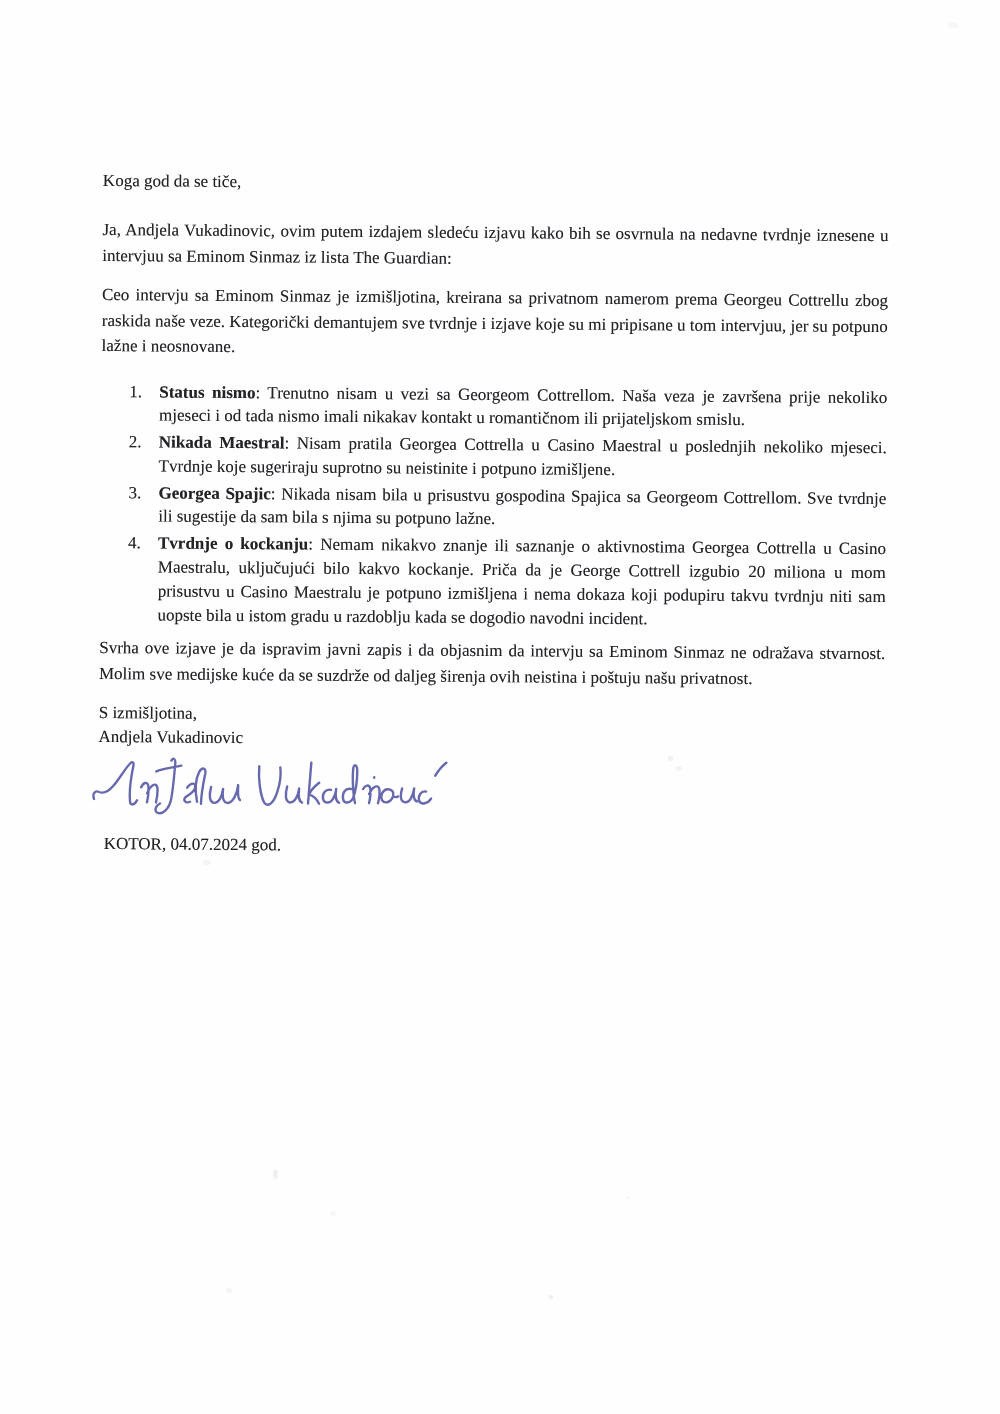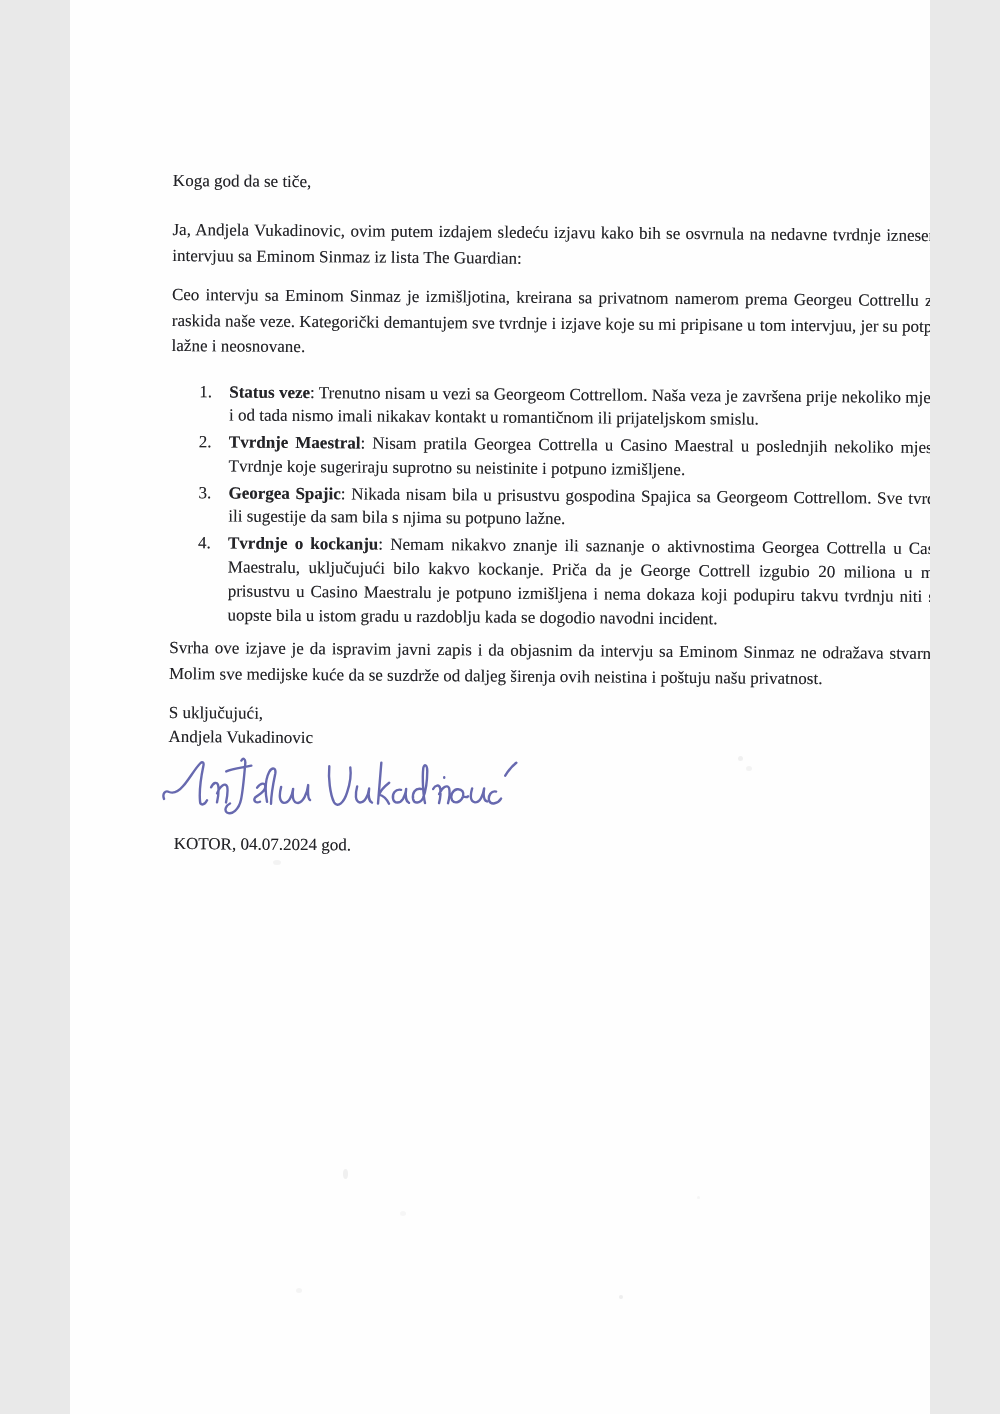--- a/index.html
+++ b/index.html
@@ -2,21 +2,21 @@
 <html><head>
 <meta charset="utf-8">
 <style>
   html, body {
     margin: 0;
     padding: 0;
     background: #e9e9e9;
   }
   .page {
     position: relative;
-    width: 860px;
+    width: 1000px;
     height: 1414px;
     margin: 0 auto;
     background: #fefefe;
     overflow: hidden;
     font-family: "Liberation Serif", "DejaVu Serif", serif;
     font-size: 17px;
     color: #232327;
     text-shadow: 0 0 0.5px rgba(35,35,40,0.45);
   }
   .letter {
@@ -83,41 +83,41 @@
 
     <p class="salutation">Koga god da se tiče,</p>
 
     <p class="para para-intro">Ja, Andjela Vukadinovic, ovim putem izdajem sledeću izjavu kako bih se osvrnula na nedavne tvrdnje iznesene u intervjuu sa Eminom Sinmaz iz lista The Guardian:</p>
 
     <p class="para para-denial">Ceo intervju sa Eminom Sinmaz je izmišljotina, kreirana sa privatnom namerom prema Georgeu Cottrellu zbog raskida naše veze. Kategorički demantujem sve tvrdnje i izjave koje su mi pripisane u tom intervjuu, jer su potpuno lažne i neosnovane.</p>
 
     <div class="points">
 
       <div class="point">
-        <span class="point-number">1.</span><span class="point-title">Status veze</span><span>: Trenutno nisam u vezi sa Georgeom Cottrellom. Naša veza je završena prije nekoliko mjeseci i od tada nismo imali nikakav kontakt u romantičnom ili prijateljskom smislu.</span>
+        <span class="point-number">1.</span><span class="point-title">Status nismo</span><span>: Trenutno nisam u vezi sa Georgeom Cottrellom. Naša veza je završena prije nekoliko mjeseci i od tada nismo imali nikakav kontakt u romantičnom ili prijateljskom smislu.</span>
       </div>
 
       <div class="point">
-        <span class="point-number">2.</span><span class="point-title">Tvrdnje Maestral</span><span>: Nisam pratila Georgea Cottrella u Casino Maestral u poslednjih nekoliko mjeseci. Tvrdnje koje sugeriraju suprotno su neistinite i potpuno izmišljene.</span>
+        <span class="point-number">2.</span><span class="point-title">Nikada Maestral</span><span>: Nisam pratila Georgea Cottrella u Casino Maestral u poslednjih nekoliko mjeseci. Tvrdnje koje sugeriraju suprotno su neistinite i potpuno izmišljene.</span>
       </div>
 
       <div class="point">
         <span class="point-number">3.</span><span class="point-title">Georgea Spajic</span><span>: Nikada nisam bila u prisustvu gospodina Spajica sa Georgeom Cottrellom. Sve tvrdnje ili sugestije da sam bila s njima su potpuno lažne.</span>
       </div>
 
       <div class="point">
         <span class="point-number">4.</span><span class="point-title">Tvrdnje o kockanju</span><span>: Nemam nikakvo znanje ili saznanje o aktivnostima Georgea Cottrella u Casino Maestralu, uključujući bilo kakvo kockanje. Priča da je George Cottrell izgubio 20 miliona u mom prisustvu u Casino Maestralu je potpuno izmišljena i nema dokaza koji podupiru takvu tvrdnju niti sam uopste bila u istom gradu u razdoblju kada se dogodio navodni incident.</span>
       </div>
 
     </div>
 
     <p class="para para-closing">Svrha ove izjave je da ispravim javni zapis i da objasnim da intervju sa Eminom Sinmaz ne odražava stvarnost. Molim sve medijske kuće da se suzdrže od daljeg širenja ovih neistina i poštuju našu privatnost.</p>
 
     <p class="signoff-block">
-      <span>S uključujući,</span><br>
+      <span>S izmišljotina,</span><br>
       <span>Andjela Vukadinovic</span>
     </p>
 
     <div class="signature-wrap">
       <svg width="365" height="80" viewBox="0 0 365 80" xmlns="http://www.w3.org/2000/svg">
         <g fill="none" stroke-width="2.4" stroke-linecap="round" stroke-linejoin="round" opacity="0.92" stroke="#5b5da9">
           <path d="M4 50 C2 45 5 41 9 43 C14 45 18 43 23 37 C29 30 35 19 40 14 C42 12 44 13 43 17 C41 27 39 42 40 52 C40 56 44 57 47 51 M51 38 C53 33 57 32 58 36 C59 41 58 48 57 53 M57 44 C60 36 65 33 67 37 C68 41 67 48 66 53"></path>
           <path d="M81 11 C83 8 85 9 85 13 C84 26 83 40 81 50 C79 60 72 66 67 63 C64 61 66 56 70 54 M66 22 C73 19 83 18 91 16"></path>
           <path d="M97 38 C101 32 106 33 105 38 C104 43 98 45 95 48 C93 51 96 54 100 52 M107 52 C105 42 105 30 109 22 C112 17 116 18 115 24 C113 34 111 46 111 54 M121 37 C119 45 119 52 124 53 C129 53 132 46 133 39 C132 47 133 53 138 53 C143 52 147 44 148 35 C148 41 147 48 150 50"></path>
           <path d="M169 16 C168 28 170 44 174 52 C178 58 184 52 187 42 C190 33 191 24 190 17 M197 36 C195 44 195 51 200 52 C205 52 208 45 209 38 C208 45 209 51 212 52"></path>

